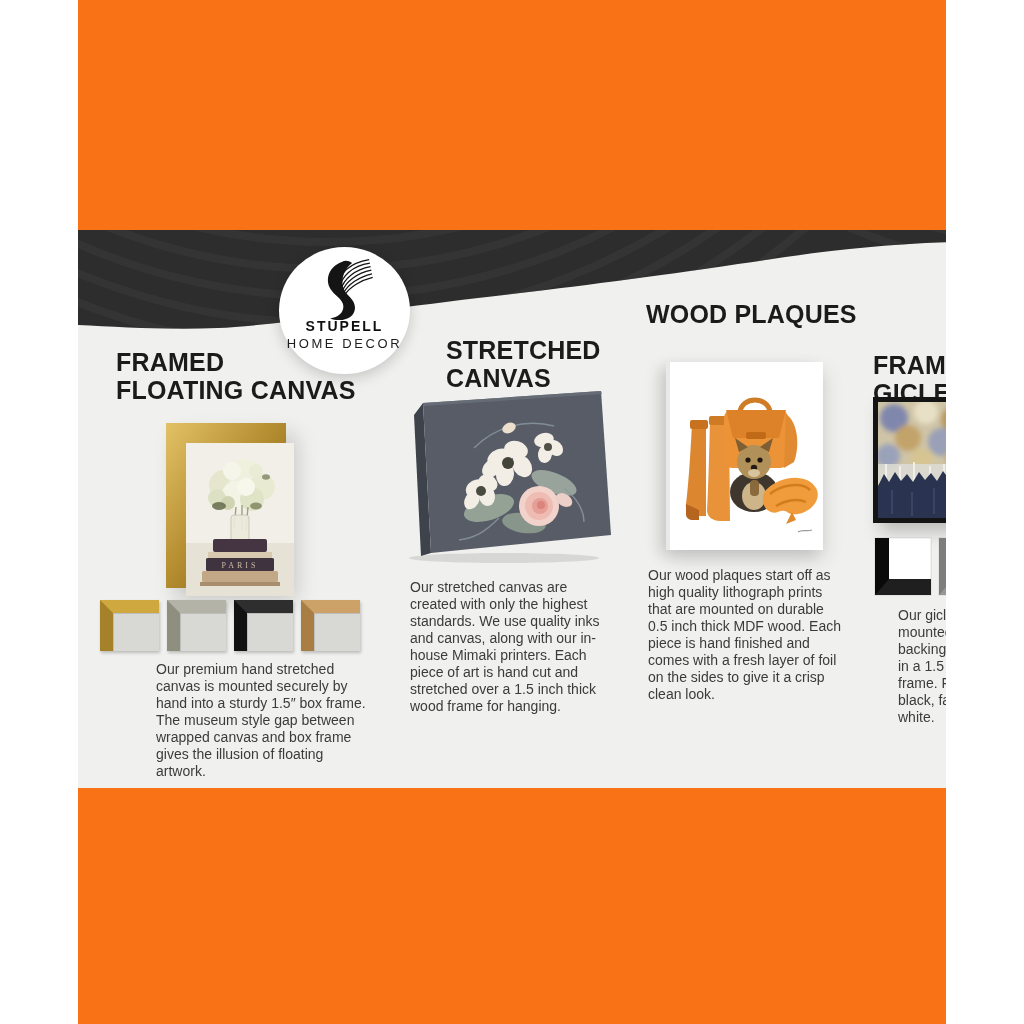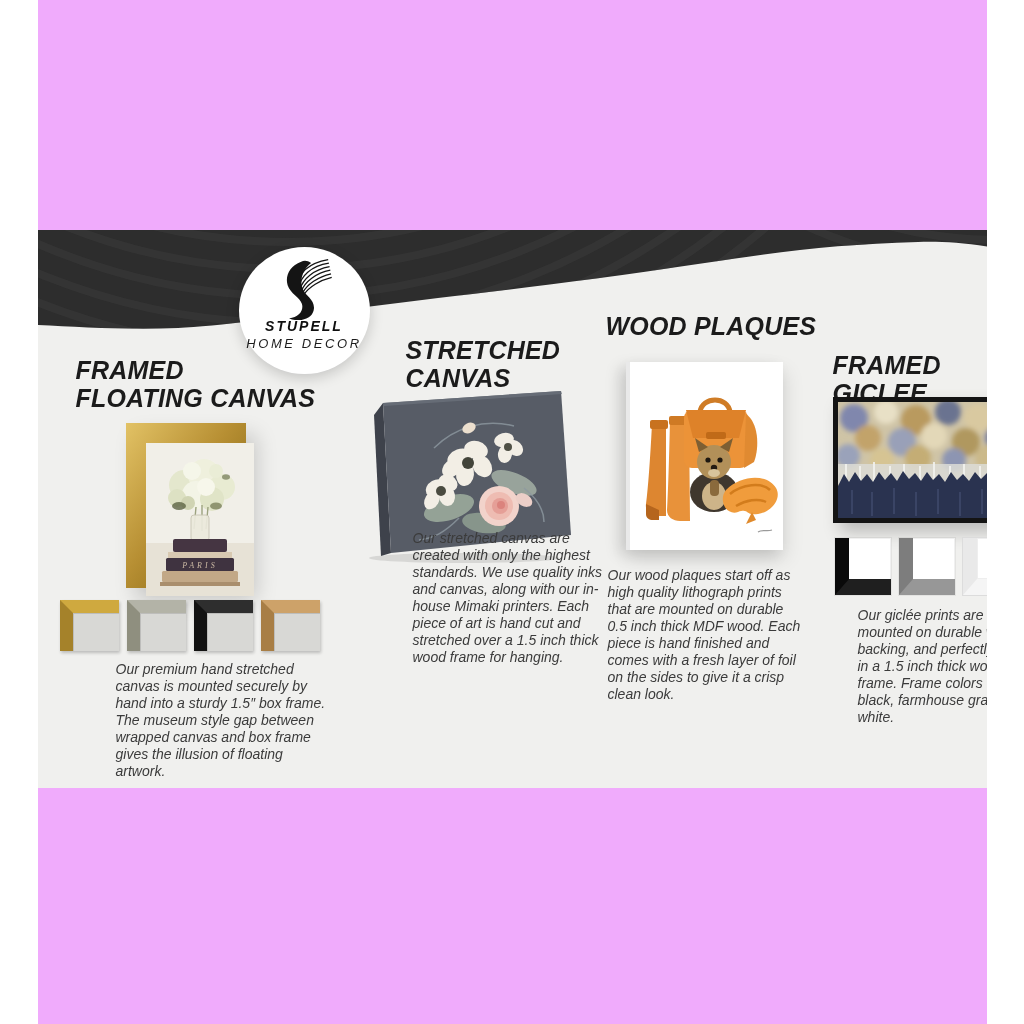--- a/index.html
+++ b/index.html
@@ -1,38 +1,38 @@
 <!DOCTYPE html>
 <html><head>
 <meta charset="utf-8">
 <style>
   html,body{margin:0;padding:0;background:#ffffff;}
-  #stage{position:relative;width:949px;height:1024px;background:#f0abfc;overflow:hidden;
-         font-family:"Liberation Sans",sans-serif;margin:0 auto;font-style:italic;}
+  #stage{position:relative;width:868px;height:1024px;background:#f97316;overflow:hidden;
+         font-family:"Liberation Sans",sans-serif;margin:0 auto;}
   
   .panel{position:absolute;left:0;top:230px;width:1024px;height:558px;background:#f0f0ee;}
   
   .wave{position:absolute;left:0;top:230px;width:1024px;height:110px;}
   
   .logo{position:absolute;left:201px;top:247px;width:131px;height:127px;border-radius:50%;
         background:#ffffff;box-shadow:0 4px 14px rgba(0,0,0,.18);text-align:center;}
   .logo-mark{display:block;margin:9px auto 0 auto;}
   .logo-name{font-size:14px;font-weight:700;letter-spacing:2px;color:#101010;margin-top:-2px;}
   .logo-tag{font-size:13px;font-weight:500;letter-spacing:2.6px;color:#1d1d1d;margin-top:2px;}
   
   .sec-title{position:absolute;font-size:25px;line-height:28px;font-weight:800;color:#1b1b1b;
              letter-spacing:.2px;white-space:pre-line;}
-  #title-floating{left:38px;top:356px;}
+  #title-floating{left:38px;top:348px;}
   #title-stretched{left:368px;top:336px;}
-  #title-wood{left:568px;top:312px;text-align:center;}
+  #title-wood{left:568px;top:300px;text-align:center;}
   #title-giclee{left:795px;top:351px;}
   
   .sec-desc{position:absolute;font-size:14px;line-height:17px;color:#3b3b3b;}
   #desc-floating{left:50px;top:661px;width:212px;margin-left:28px;}
-  #desc-stretched{left:332px;top:530px;width:194px;margin-left:43px;}
+  #desc-stretched{left:332px;top:579px;width:194px;}
   #desc-wood{left:570px;top:567px;width:198px;}
   #desc-giclee{left:820px;top:607px;width:198px;}
   
   .floater{position:absolute;left:88px;top:423px;width:120px;height:165px;box-sizing:border-box;
            padding:20px;background:linear-gradient(125deg,#e2c265 0%,#b78f33 45%,#99761f 70%,#caa64c 100%);
            box-shadow:10px 12px 20px rgba(0,0,0,.18);}
   .floater-art{width:100%;height:100%;background:#f1efe8;
            box-shadow:inset 0 0 0 2px rgba(55,45,20,.28), inset 4px 4px 7px rgba(0,0,0,.22);}
   
   .sw-row{position:absolute;left:22px;top:600px;display:flex;gap:8px;}

